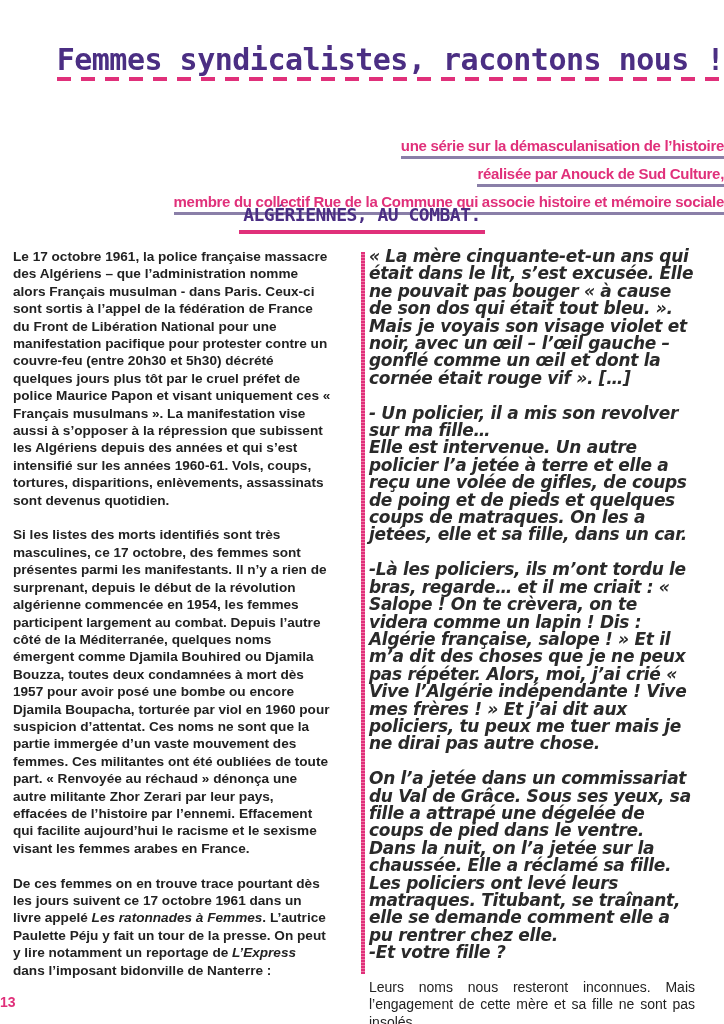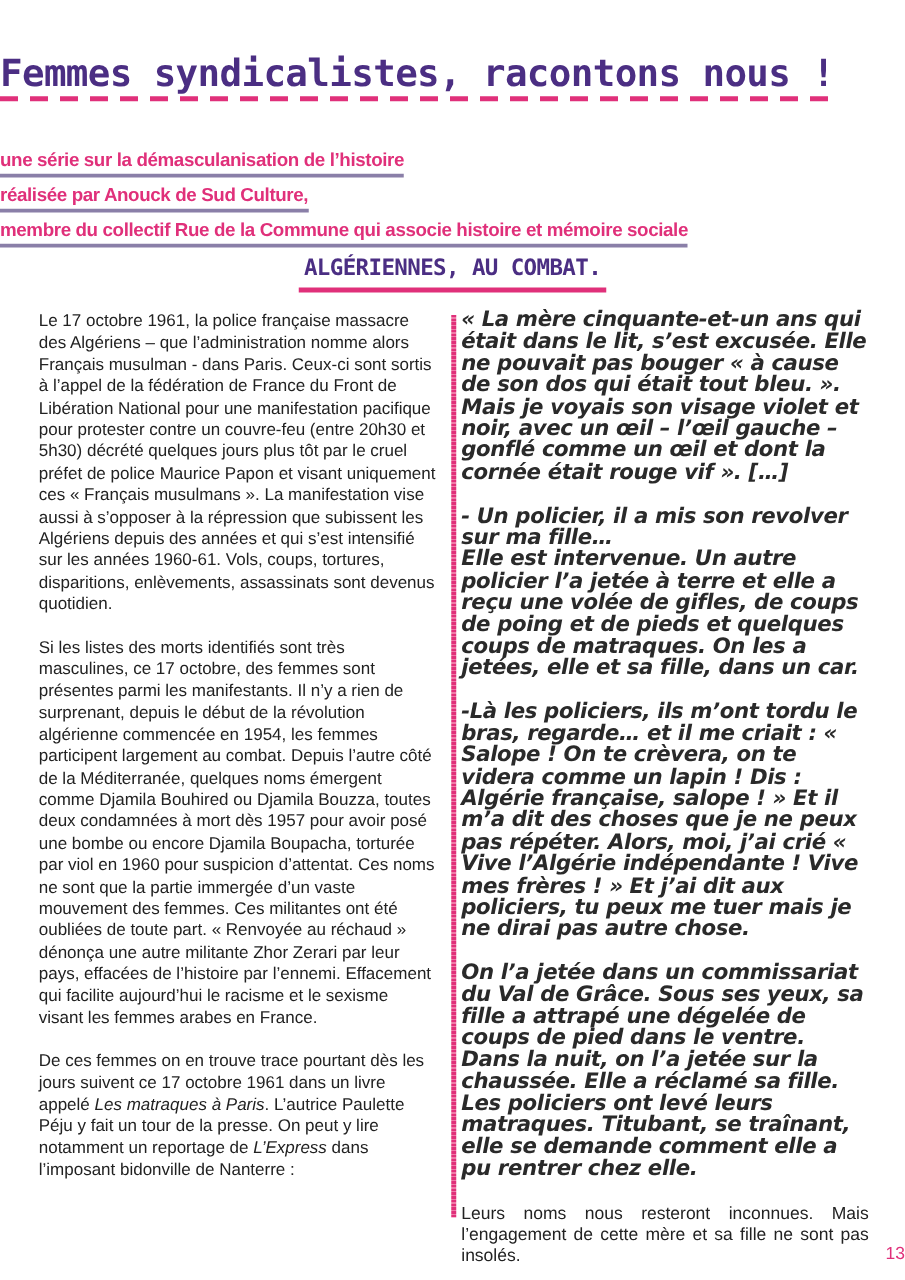--- a/index.html
+++ b/index.html
@@ -1,89 +1,90 @@
 <!DOCTYPE html>
 <html><head>
 <meta charset="utf-8">
 <style>
   html, body { margin: 0; padding: 0; background: #ffffff; }
   body { width: 724px; height: 1024px; position: relative; overflow: hidden; font-family: "Liberation Sans", sans-serif; }
   .main-title {
-    position: absolute; left: 0; right: 0; top: 42px; text-align: left;
+    position: absolute; left: 0; right: 0; top: 42px; text-align: right;
     font-family: "DejaVu Sans Mono", monospace; font-weight: bold; font-size: 30px;
     letter-spacing: -0.5px; color: #4b2e83;
   }
   .main-title span.t { position: relative; display: inline-block; padding-bottom: 4px;
     background-image: linear-gradient(to right, #e0307a 0 60%, transparent 60% 100%);
     background-size: 24px 4px; background-repeat: repeat-x; background-position: 0 100%; }
   .sub {
-    position: absolute; left: 0; right: 0; text-align: left;
+    position: absolute; left: 0; right: 0; text-align: right;
     font-family: "Liberation Sans", sans-serif; font-weight: bold; font-size: 15px;
-    color: #e0307a; letter-spacing: -0.3px;
+    color: #e0307a; letter-spacing: -0.3px; margin-top: 17px;
   }
   .sub span { display: inline-block; border-bottom: 3px solid #8a7fa8; padding-bottom: 1px; line-height: 18px; }
   .sub1 { top: 120px; }
   .sub2 { top: 148px; }
   .sub3 { top: 176px; }
   .article-title {
     position: absolute; left: 0; right: 0; top: 200px; text-align: center;
     font-family: "DejaVu Sans Mono", monospace; font-weight: bold; font-size: 18px; color: #4b2e83;
     letter-spacing: -0.5px;
   }
   .article-title span { display: inline-block; border-bottom: 4px solid #e0307a; line-height: 30px; padding: 0 4px; }
   .col-left {
-    position: absolute; left: 31px; top: 248px; width: 318px;
-    font-family: "Liberation Sans", sans-serif; font-size: 13.6px; line-height: 17.4px; color: #222;
+    position: absolute; left: 13px; top: 248px; width: 318px;
+    font-family: "Liberation Sans", sans-serif; font-size: 13.6px; line-height: 17.4px; color: #222; font-weight: bold;
   }
   .col-left p, .col-right p { margin: 0 0 17.4px 0; }
   .col-right-bar {
     position: absolute; left: 361px; top: 252px; width: 4px; height: 722px;
     background: repeating-linear-gradient(to bottom, #e0307a 0 2px, #f07aa8 2px 3px);
   }
   .col-right {
     position: absolute; left: 369px; top: 248px; width: 326px;
     font-size: 13.4px; line-height: 17.4px; color: #222;
   }
   .quote { font-family: "DejaVu Sans", sans-serif; font-style: italic; font-weight: bold; font-size: 17px; letter-spacing: -0.3px; line-height: 17.4px; color: #2a2a2a; }
   .body-r { font-family: "Liberation Sans", sans-serif; font-size: 14px; }
   .justify-last-left { text-align: justify; }
   em { font-style: italic; }
-  .page-num { position: absolute; left: 0; right: 0; top: 994px; text-align: right; font-family: "Liberation Sans", sans-serif; font-weight: normal; font-size: 14px; color: #e0307a; }
+  .page-num { position: absolute; left: 0; right: 0; top: 994px; text-align: left; font-family: "Liberation Sans", sans-serif; font-weight: bold; font-size: 14px; color: #e0307a; }
   .line { display: block; }
 </style>
 </head>
 <body>
 
 <div class="main-title">
   <span class="t">Femmes syndicalistes, racontons nous !</span>
 </div>
 
 <div class="sub sub1"><span>une série sur la démasculanisation de l’histoire</span></div>
 <div class="sub sub2"><span>réalisée par Anouck de Sud Culture,</span></div>
 <div class="sub sub3"><span>membre du collectif Rue de la Commune qui associe histoire et mémoire sociale</span></div>
 
 <div class="article-title">
   <span>ALGÉRIENNES, AU COMBAT.</span>
 </div>
 
 <div class="col-left">
   <p>Le 17 octobre 1961, la police française massacre des Algériens – que l’administration nomme alors Français musulman - dans Paris. Ceux-ci sont sortis à l’appel de la fédération de France du Front de Libération National pour une manifestation pacifique pour protester contre un couvre-feu (entre 20h30 et 5h30) décrété quelques jours plus tôt par le cruel préfet de police Maurice Papon et visant uniquement ces « Français musulmans ». La manifestation vise aussi à s’opposer à la répression que subissent les Algériens depuis des années et qui s’est intensifié sur les années 1960-61. Vols, coups, tortures, disparitions, enlèvements, assassinats sont devenus quotidien.</p>
   <p>Si les listes des morts identifiés sont très masculines, ce 17 octobre, des femmes sont présentes parmi les manifestants. Il n’y a rien de surprenant, depuis le début de la révolution algérienne commencée en 1954, les femmes participent largement au combat. Depuis l’autre côté de la Méditerranée, quelques noms émergent comme Djamila Bouhired ou Djamila Bouzza, toutes deux condamnées à mort dès 1957 pour avoir posé une bombe ou encore Djamila Boupacha, torturée par viol en 1960 pour suspicion d’attentat. Ces noms ne sont que la partie immergée d’un vaste mouvement des femmes. Ces militantes ont été oubliées de toute part. « Renvoyée au réchaud » dénonça une autre militante Zhor Zerari par leur pays, effacées de l’histoire par l’ennemi. Effacement qui facilite aujourd’hui le racisme et le sexisme visant les femmes arabes en France.</p>
-  <p><span>De ces femmes on en trouve trace pourtant dès les jours suivent ce 17 octobre 1961 dans un livre appelé </span><em>Les matraques à Paris</em><span>. L’autrice Paulette Péju y fait un tour de la presse. On peut y lire notamment un reportage de </span><em>L’Express</em><span> dans l’imposant bidonville de Nanterre :</span></p>
+  <p><span>De ces femmes on en trouve trace pourtant dès les jours suivent ce 17 octobre 1961 dans un livre appelé </span><em>Les ratonnades à Femmes</em><span>. L’autrice Paulette Péju y fait un tour de la presse. On peut y lire notamment un reportage de </span><em>L’Express</em><span> dans l’imposant bidonville de Nanterre :</span></p>
 </div>
 
 <div class="col-right-bar"></div>
 
 <div class="col-right">
   <p class="quote">« La mère cinquante-et-un ans qui était dans le lit, s’est excusée. Elle ne pouvait pas bouger « à cause de son dos qui était tout bleu. ». Mais je voyais son visage violet et noir, avec un œil – l’œil gauche – gonflé comme un œil et dont la cornée était rouge vif ». […]</p>
   <p class="quote">
       <span class="line">- Un policier, il a mis son revolver sur ma fille…</span>
       <span class="line">Elle est intervenue. Un autre policier l’a jetée à terre et elle a reçu une volée de gifles, de coups de poing et de pieds et quelques coups de matraques. On les a jetées, elle et sa fille, dans un car.</span>
     </p>
   <p class="quote">-Là les policiers, ils m’ont tordu le bras, regarde… et il me criait : «  Salope ! On te crèvera, on te videra comme un lapin ! Dis : Algérie française, salope ! » Et il m’a dit des choses que je ne peux pas répéter. Alors, moi, j’ai crié « Vive l’Algérie indépendante ! Vive mes frères ! » Et j’ai dit aux policiers, tu peux me tuer mais je ne dirai pas autre chose.</p>
   <p class="quote">
       <span class="line">On l’a jetée dans un commissariat du Val de Grâce. Sous ses yeux, sa fille a attrapé une dégelée de coups de pied dans le ventre. Dans la nuit, on l’a jetée sur la chaussée. Elle a réclamé sa fille. Les policiers ont levé leurs matraques. Titubant, se traînant, elle se demande comment elle a pu rentrer chez elle.</span>
+      <span class="line">-Et votre fille ?</span>
     </p>
   <p class="body-r justify-last-left">Leurs noms nous resteront inconnues. Mais l’engagement de cette mère et sa fille ne sont pas insolés.</p>
   <p class="body-r">C’est du côté de Stains qu’un nom sort un peu de l’oubli les femmes : Fatima Bedar. Une jeune collégienne de 15 ans, qui fut jetée dans la Seine ce jour-là. Fatima Bedar est allée seule à la manifestation, contre l’avis de ses parents qui souhaitaient qu’elle</p>
 </div>
 
 <div class="page-num">13</div>
 
 </body></html>

